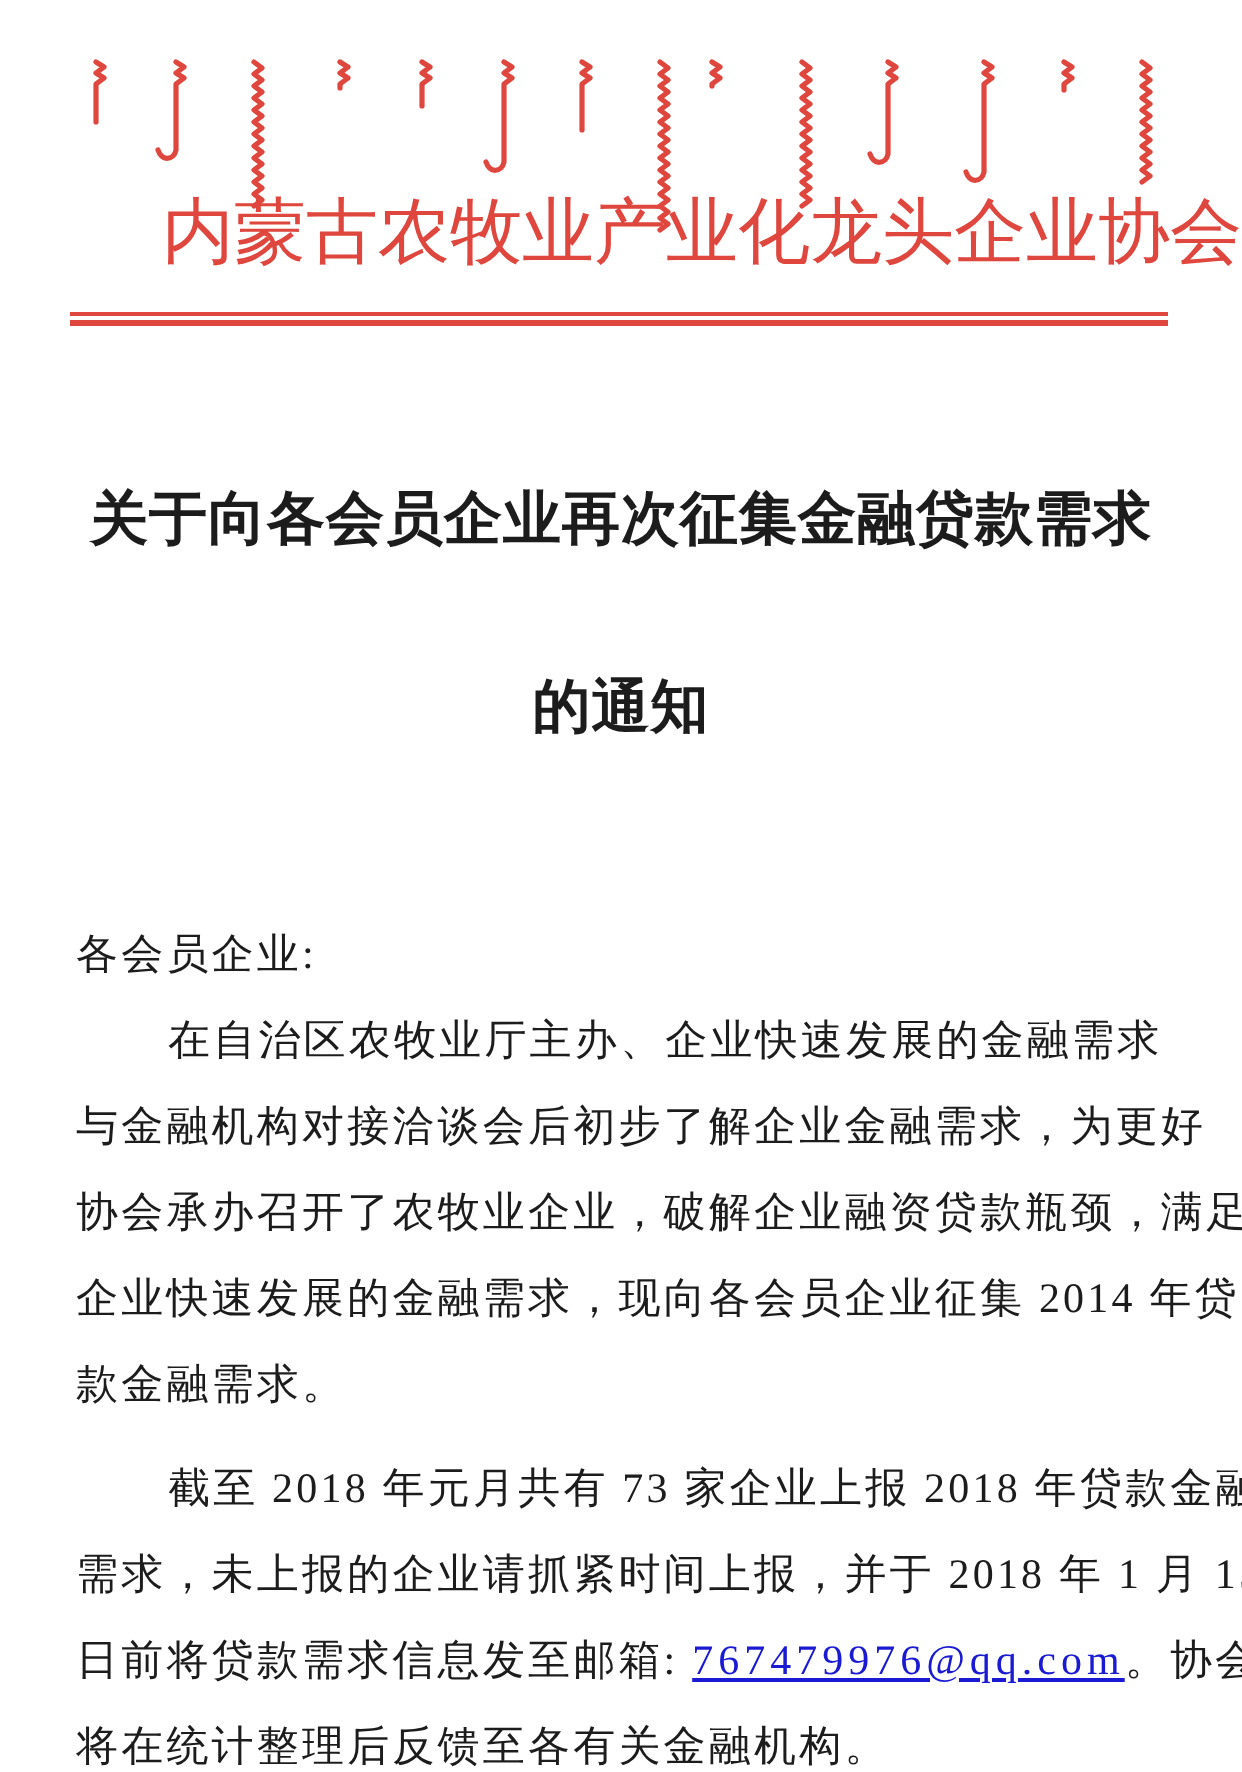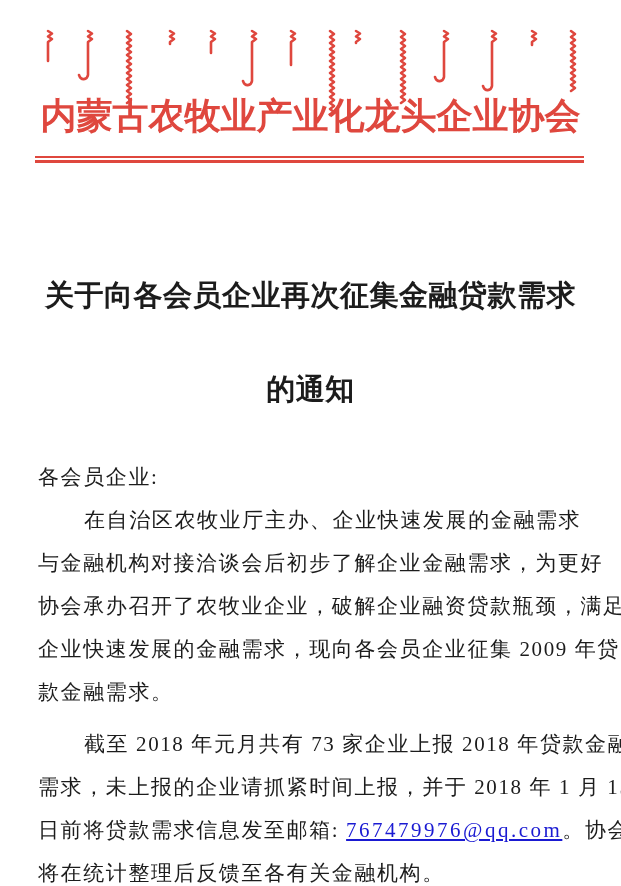--- a/index.html
+++ b/index.html
@@ -13,40 +13,39 @@
     position:relative;
     width:621px;height:886px;
     background:var(--bg);
     overflow:hidden;
     font-family:"Liberation Serif","DejaVu Serif",serif;
   }
   #mongol-svg{position:absolute;top:0;left:0;width:621px;height:140px;}
   #mongol-svg path{stroke:var(--red);stroke-width:2.6;fill:none;stroke-linecap:round;stroke-linejoin:round;}
   .org-name{
     position:absolute;top:92px;left:0;width:100%;
-    text-align:center;
+    text-align:right;
     color:var(--red);
-    font-size:36px;font-weight:bold;
+    font-size:36px;font-weight:normal;
     letter-spacing:0px;
     white-space:nowrap;
   }
   .divider{
     position:absolute;top:156px;left:35px;width:549px;
     height:2px;
     border-top:2px solid var(--red);
     border-bottom:3px solid var(--red);
   }
   .doc-title{
     position:absolute;left:0;width:100%;
     text-align:center;
     color:var(--text);
     font-size:29px;font-weight:bold;
     letter-spacing:0.5px;
     white-space:nowrap;
-    margin-top:36px;
   }
   .doc-title.l1{top:240px;}
   .doc-title.l2{top:334px;}
   .body{
     position:absolute;top:456px;left:38px;width:548px;
     color:var(--text);
     font-size:21px;
     letter-spacing:1.6px;
   }
   .line{height:43px;line-height:43px;white-space:nowrap;}
@@ -86,21 +85,21 @@
 
   <div class="doc-title l1">关于向各会员企业再次征集金融贷款需求</div>
 
   <div class="doc-title l2">的通知</div>
 
   <div class="body">
       <div class="line"><span>各会员企业:</span></div>
       <div class="line indent"><span>在自治区农牧业厅主办、企业快速发展的金融需求</span></div>
       <div class="line"><span>与金融机构对接洽谈会后初步了解企业金融需求，为更好</span></div>
       <div class="line"><span>协会承办召开了农牧业企业，破解企业融资贷款瓶颈，满足</span></div>
-      <div class="line"><span>企业快速发展的金融需求，现向各会员企业征集 2009 年贷</span></div>
+      <div class="line"><span>企业快速发展的金融需求，现向各会员企业征集 2014 年贷</span></div>
       <div class="line"><span>款金融需求。</span></div>
       <div class="line indent para"><span>截至 2018 年元月共有 73 家企业上报 2018 年贷款金融</span></div>
       <div class="line"><span>需求，未上报的企业请抓紧时间上报，并于 2018 年 1 月 15</span></div>
       <div class="line"><span>日前将贷款需求信息发至邮箱: </span><a class="email" href="#">767479976@qq.com</a><span>。协会</span></div>
       <div class="line"><span>将在统计整理后反馈至各有关金融机构。</span></div>
     </div>
 
 </div>
 
 </body></html>

